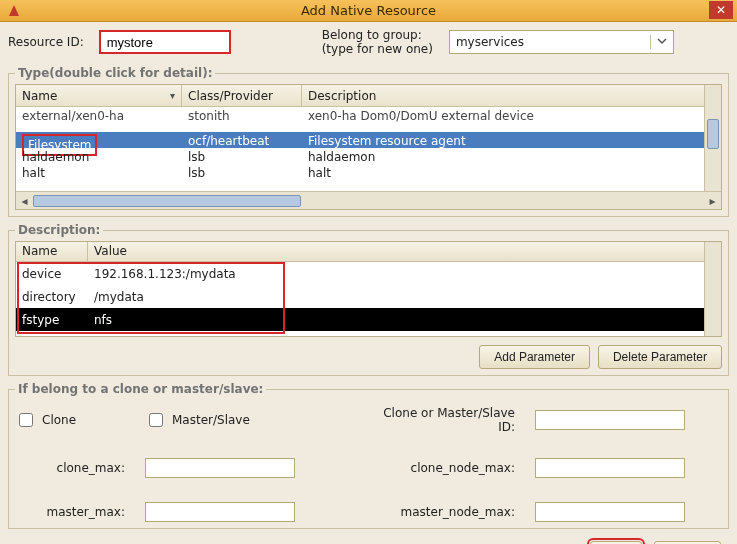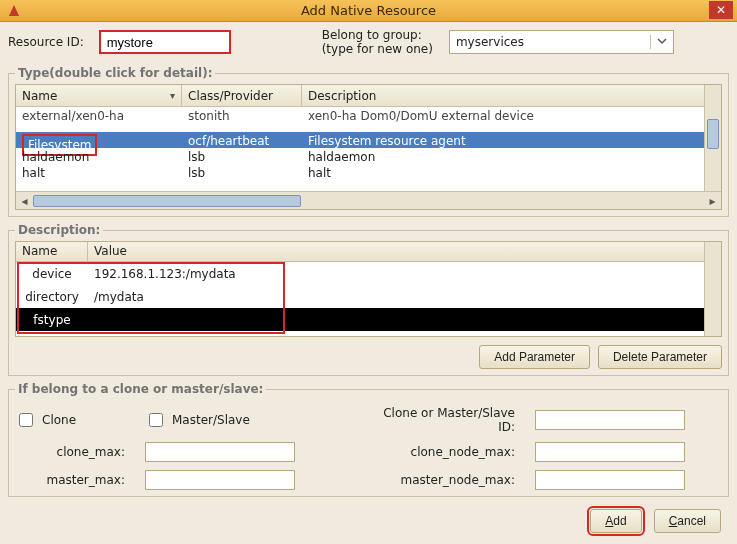--- a/index.html
+++ b/index.html
@@ -146,21 +146,21 @@
     background:#fff;
     height:96px;
     position:relative;
     overflow:hidden;
   }
   .param-outer .right-scroll { bottom:0; }
   .param-head { display:flex; background:linear-gradient(#f6f2e4,#e9e2cc); border-bottom:1px solid #c9bfa3; height:20px; }
   .param-head .ph { border-right:1px solid #c9bfa3; padding:2px 6px; }
   .pcol-n{width:72px;} .pcol-v{flex:1;}
   .param-row { display:flex; height:23px; align-items:center;}
-  .param-row .pn{width:72px;padding:10px 6px;text-align:center;}
+  .param-row .pn{width:72px;padding:10px 6px;}
   .param-row .pv{flex:1;padding:2px 6px;}
   .param-row.selected{background:#000000;color:#fff;}
   .param-hlbox{
     position:absolute;
     left:1px; top:20px; width:268px; height:72px;
     border:2px solid #d62728;
     pointer-events:none;
   }
 
   .btn {
@@ -172,21 +172,21 @@
     font-size:12px;
     color:#222;
   }
   .btn .ul { text-decoration:underline; }
 
   .param-btn-row{display:flex;justify-content:flex-end;gap:8px;margin-top:8px;}
 
   .clone-grid {
     display:grid;
     grid-template-columns: 130px 160px 60px 170px 160px;
-    row-gap:8px;
+    row-gap:24px;
     align-items:center;
     margin-top:6px;
   }
   .chk { display:flex; align-items:center; gap:6px; }
   .chk input{width:14px;height:14px;}
   .rlabel{ text-align:right; padding-right:20px;}
   .tin { border:1px solid #b8a77c; background:#fff; height:20px; width:150px; }
 
   .bottom-btns{
     display:flex; justify-content:flex-end; gap:12px; padding:6px 8px 0 0;
@@ -287,20 +287,21 @@
           <div class="param-row">
             <div class="pn">device</div>
             <div class="pv">192.168.1.123:/mydata</div>
           </div>
           <div class="param-row">
             <div class="pn">directory</div>
             <div class="pv">/mydata</div>
           </div>
           <div class="param-row selected">
             <div class="pn">fstype</div>
+            <div class="pv">nfs</div>
           </div>
         </div>
       <div class="param-hlbox"></div>
       <div class="right-scroll"></div>
     </div>
     <div class="param-btn-row">
       <button class="btn">Add Parameter</button>
       <button class="btn">Delete Parameter</button>
     </div>
   </fieldset>

